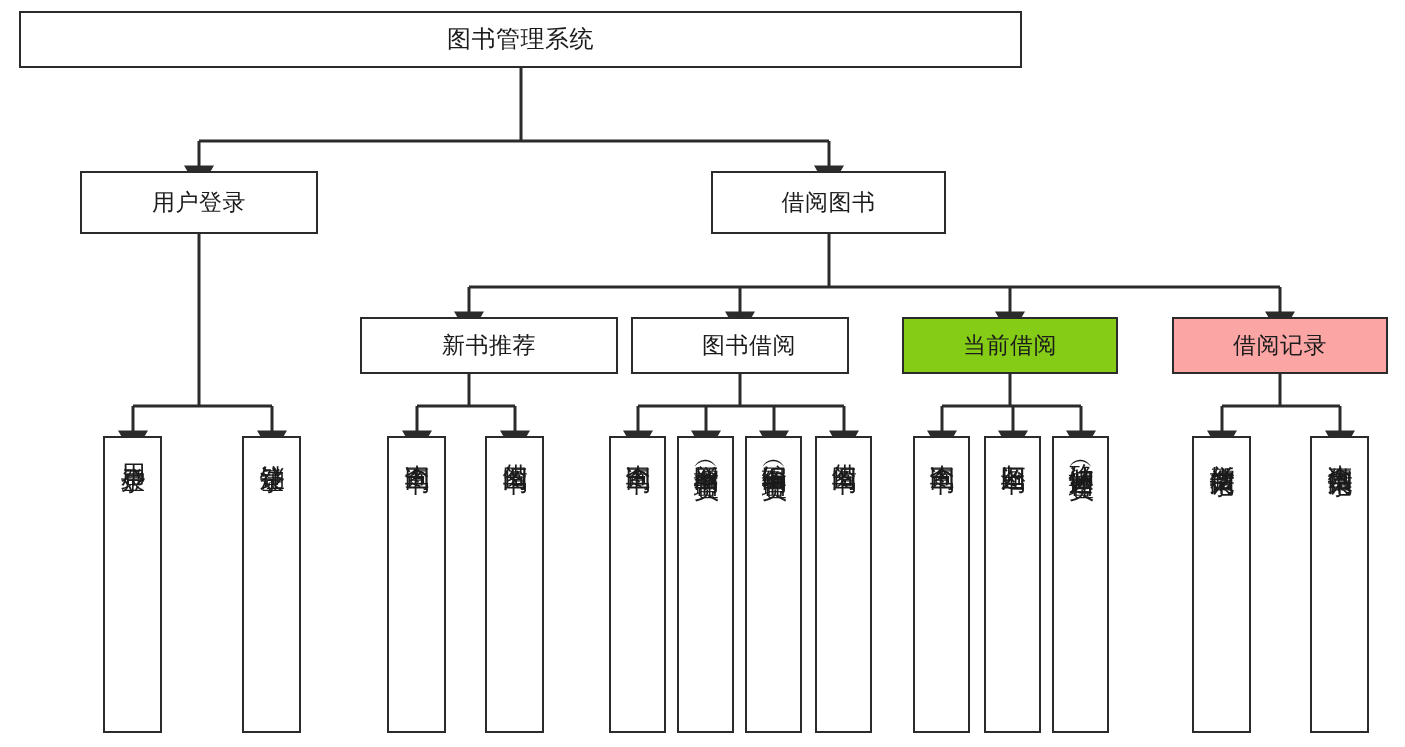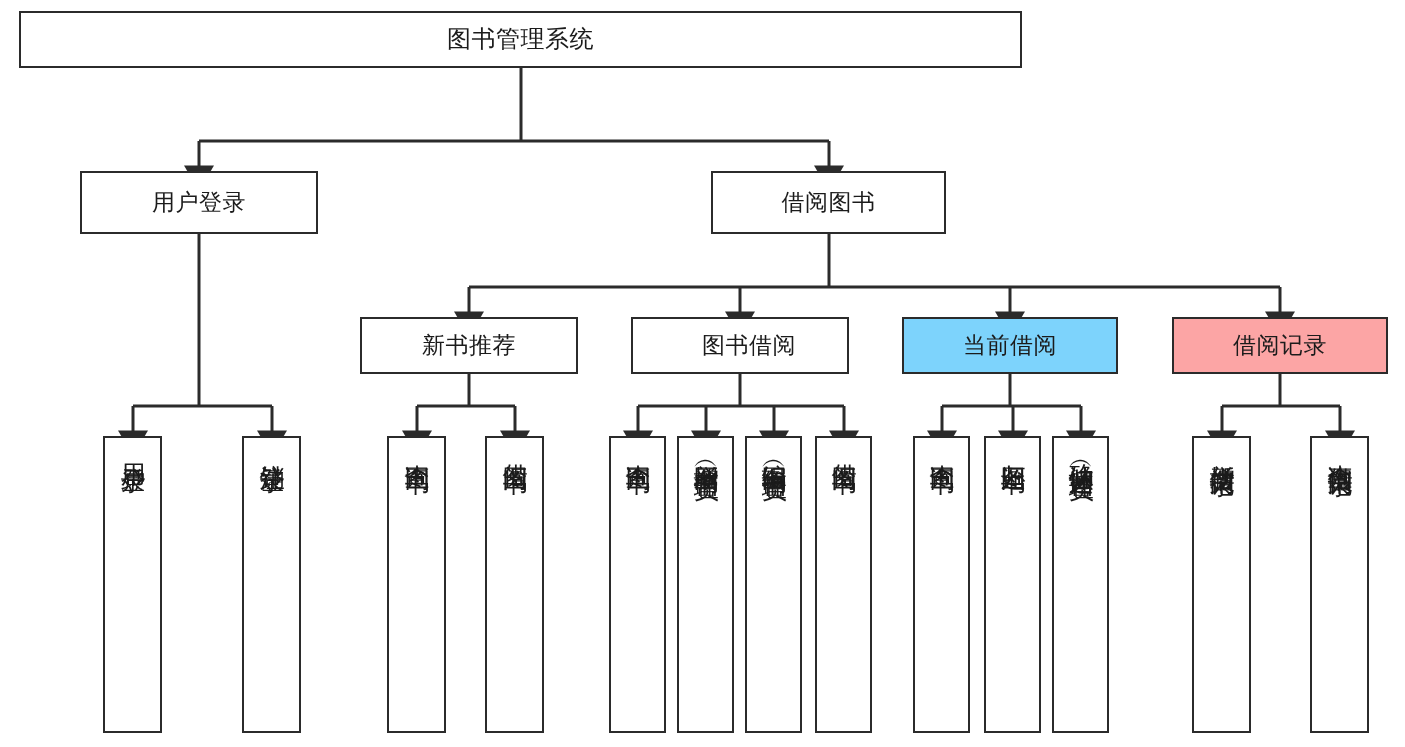--- a/index.html
+++ b/index.html
@@ -129,27 +129,27 @@
   <div id="node-layer">
       <div class="node h root tall" style="left: 19px; top: 11px; width: 1003px; height: 57px; border-color: rgb(43, 43, 43); background: rgb(255, 255, 255); color: rgb(27, 27, 27);">
         <span class="node-label">图书管理系统</span>
       </div>
       <div class="node h" style="left: 80px; top: 171px; width: 238px; height: 63px; border-color: rgb(43, 43, 43); background: rgb(255, 255, 255); color: rgb(27, 27, 27);">
         <span class="node-label">用户登录</span>
       </div>
       <div class="node h" style="left: 711px; top: 171px; width: 235px; height: 63px; border-color: rgb(43, 43, 43); background: rgb(255, 255, 255); color: rgb(27, 27, 27);">
         <span class="node-label">借阅图书</span>
       </div>
-      <div class="node h" style="left: 360px; top: 317px; width: 218px; height: 57px; border-color: rgb(43, 43, 43); background: rgb(255, 255, 255); color: rgb(27, 27, 27);">
+      <div class="node h" style="left: 360px; top: 317px; width: 258px; height: 57px; border-color: rgb(43, 43, 43); background: rgb(255, 255, 255); color: rgb(27, 27, 27);">
         <span class="node-label">新书推荐</span>
       </div>
       <div class="node h" style="left: 631px; top: 317px; width: 218px; height: 57px; border-color: rgb(43, 43, 43); background: rgb(255, 255, 255); color: rgb(27, 27, 27); padding-left: 18px;">
         <span class="node-label">图书借阅</span>
       </div>
-      <div class="node h" style="left: 902px; top: 317px; width: 216px; height: 57px; border-color: rgb(43, 43, 43); background: #7dd3fc; color: rgb(27, 27, 27);">
+      <div class="node h" style="left: 902px; top: 317px; width: 216px; height: 57px; border-color: rgb(43, 43, 43); background: #84cc16; color: rgb(27, 27, 27);">
         <span class="node-label">当前借阅</span>
       </div>
       <div class="node h" style="left: 1172px; top: 317px; width: 216px; height: 57px; border-color: rgb(43, 43, 43); background: #fca5a5; color: rgb(27, 27, 27);">
         <span class="node-label">借阅记录</span>
       </div>
       <div class="node v" style="left: 103px; top: 436px; width: 59px; height: 297px; border-color: rgb(43, 43, 43); background: rgb(255, 255, 255); color: rgb(27, 27, 27);">
         <span class="node-label">用户登录</span>
       </div>
       <div class="node v" style="left: 242px; top: 436px; width: 59px; height: 297px; border-color: rgb(43, 43, 43); background: rgb(255, 255, 255); color: rgb(27, 27, 27);">
         <span class="node-label">注销登录</span>

